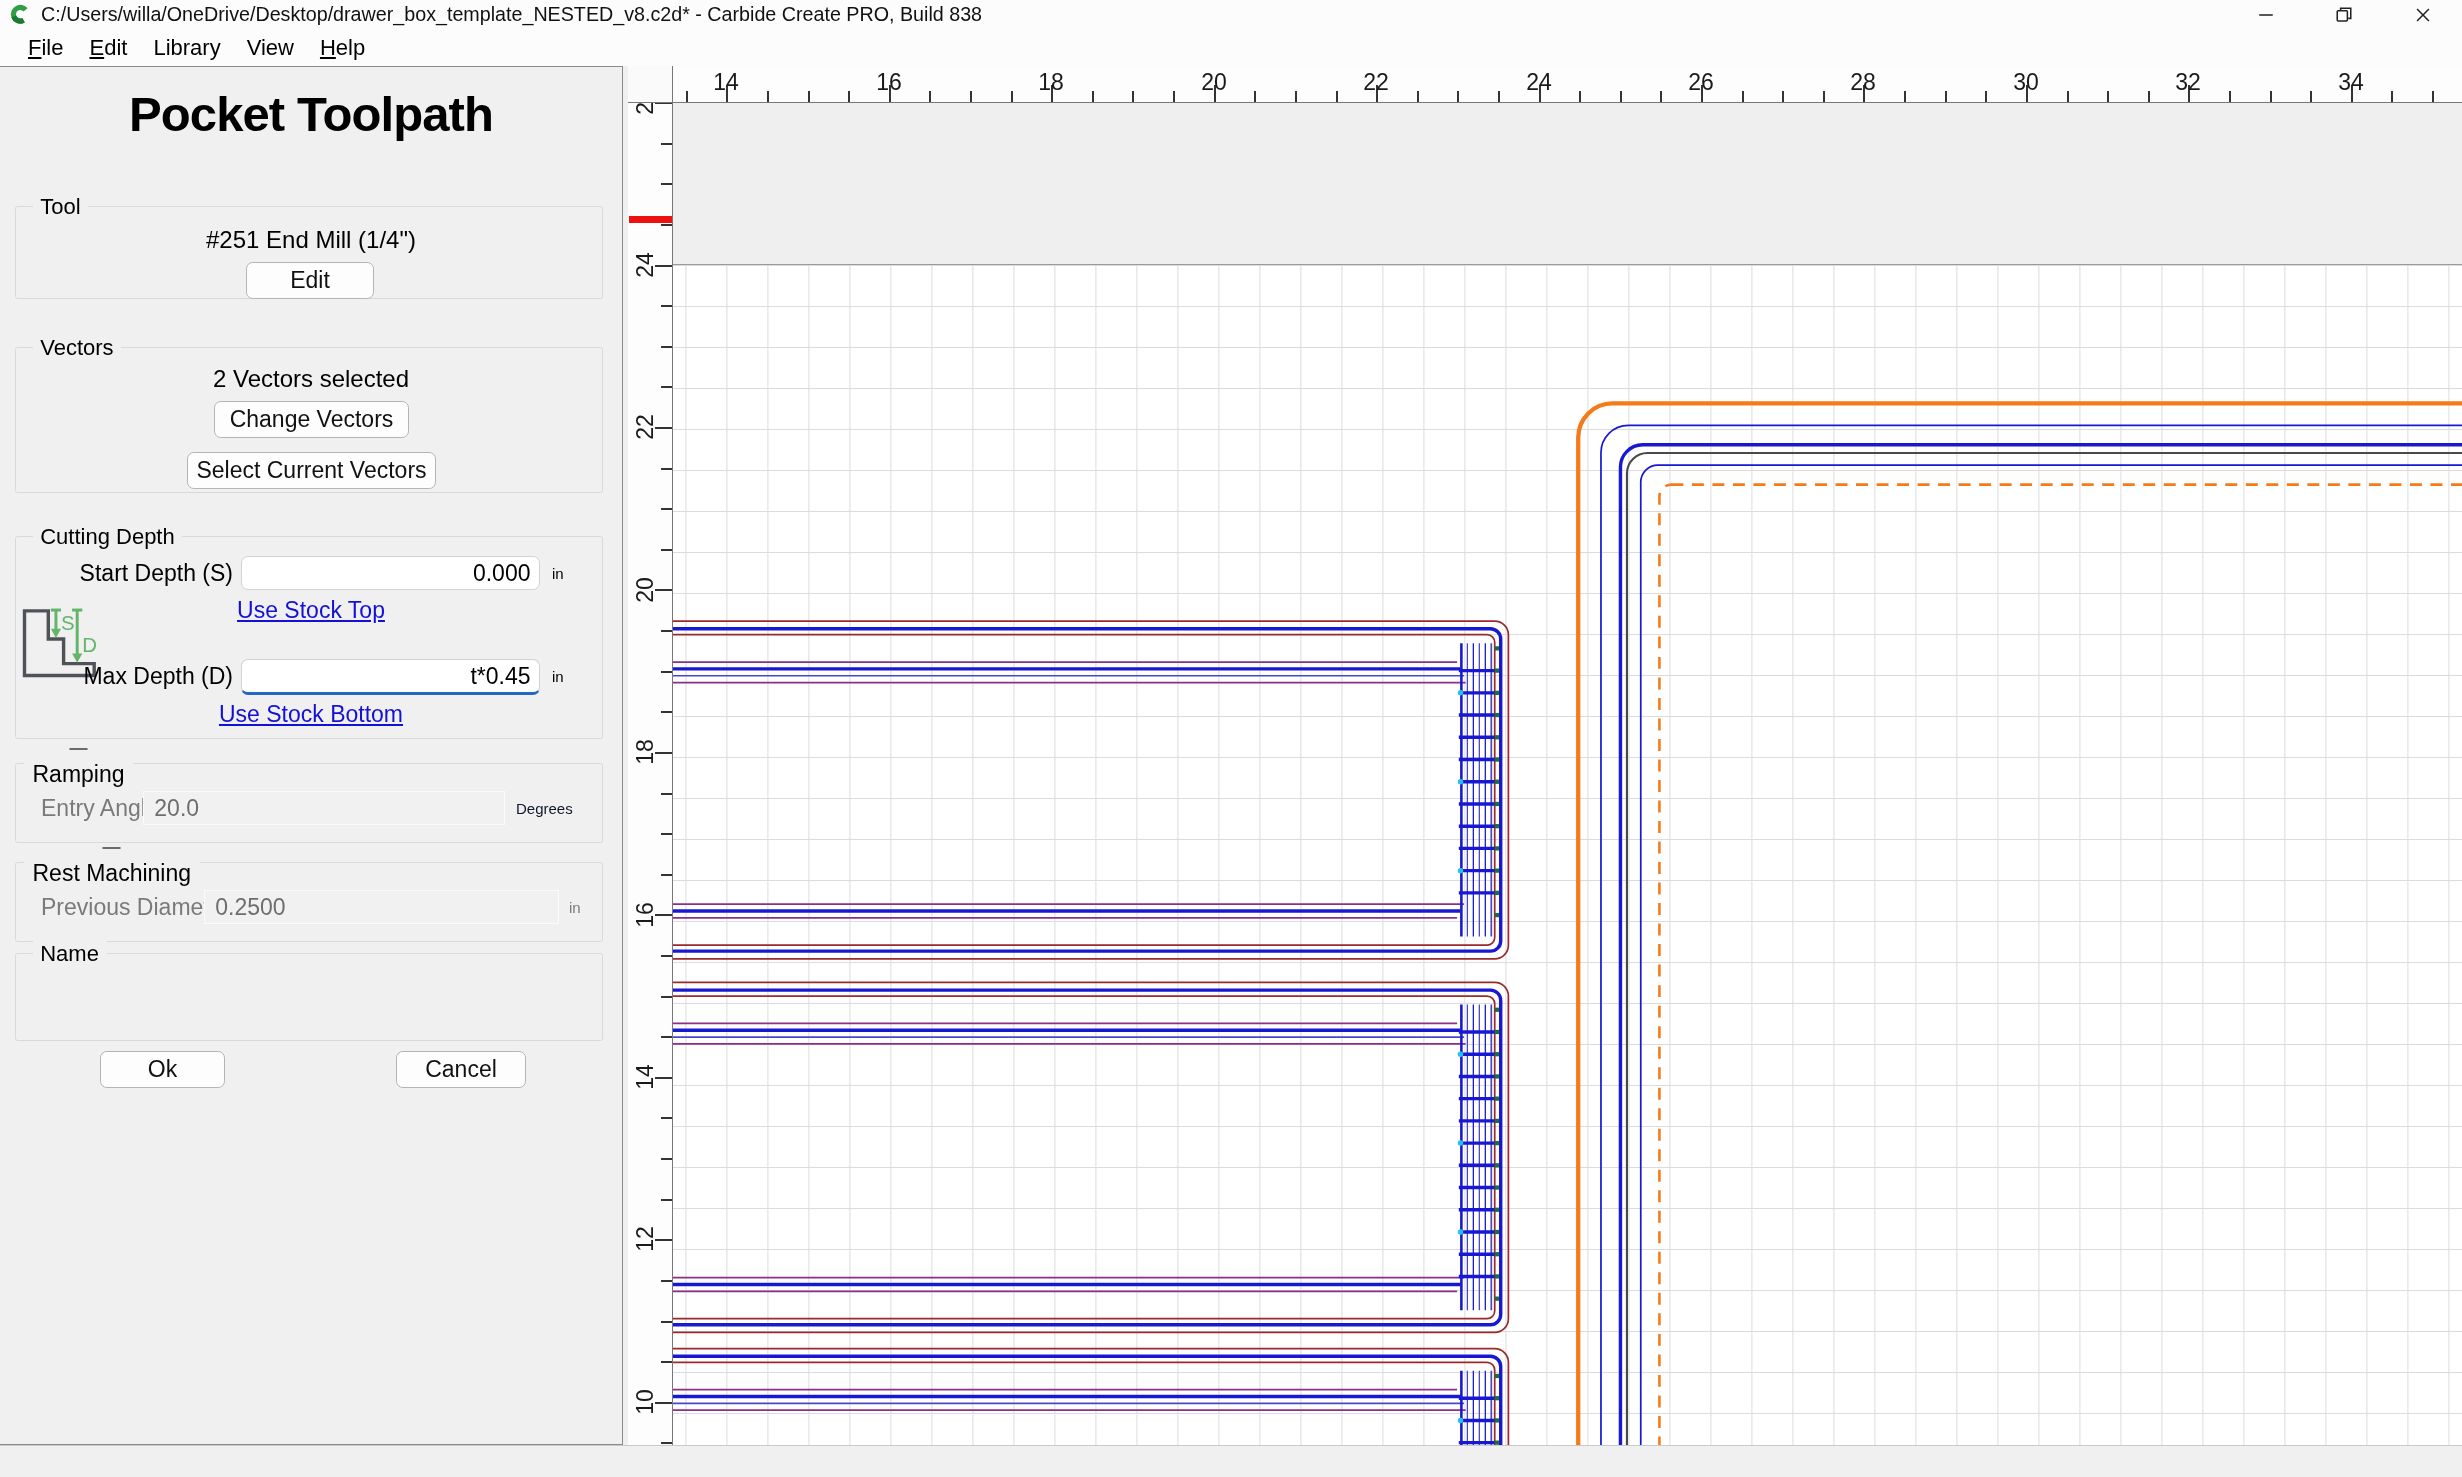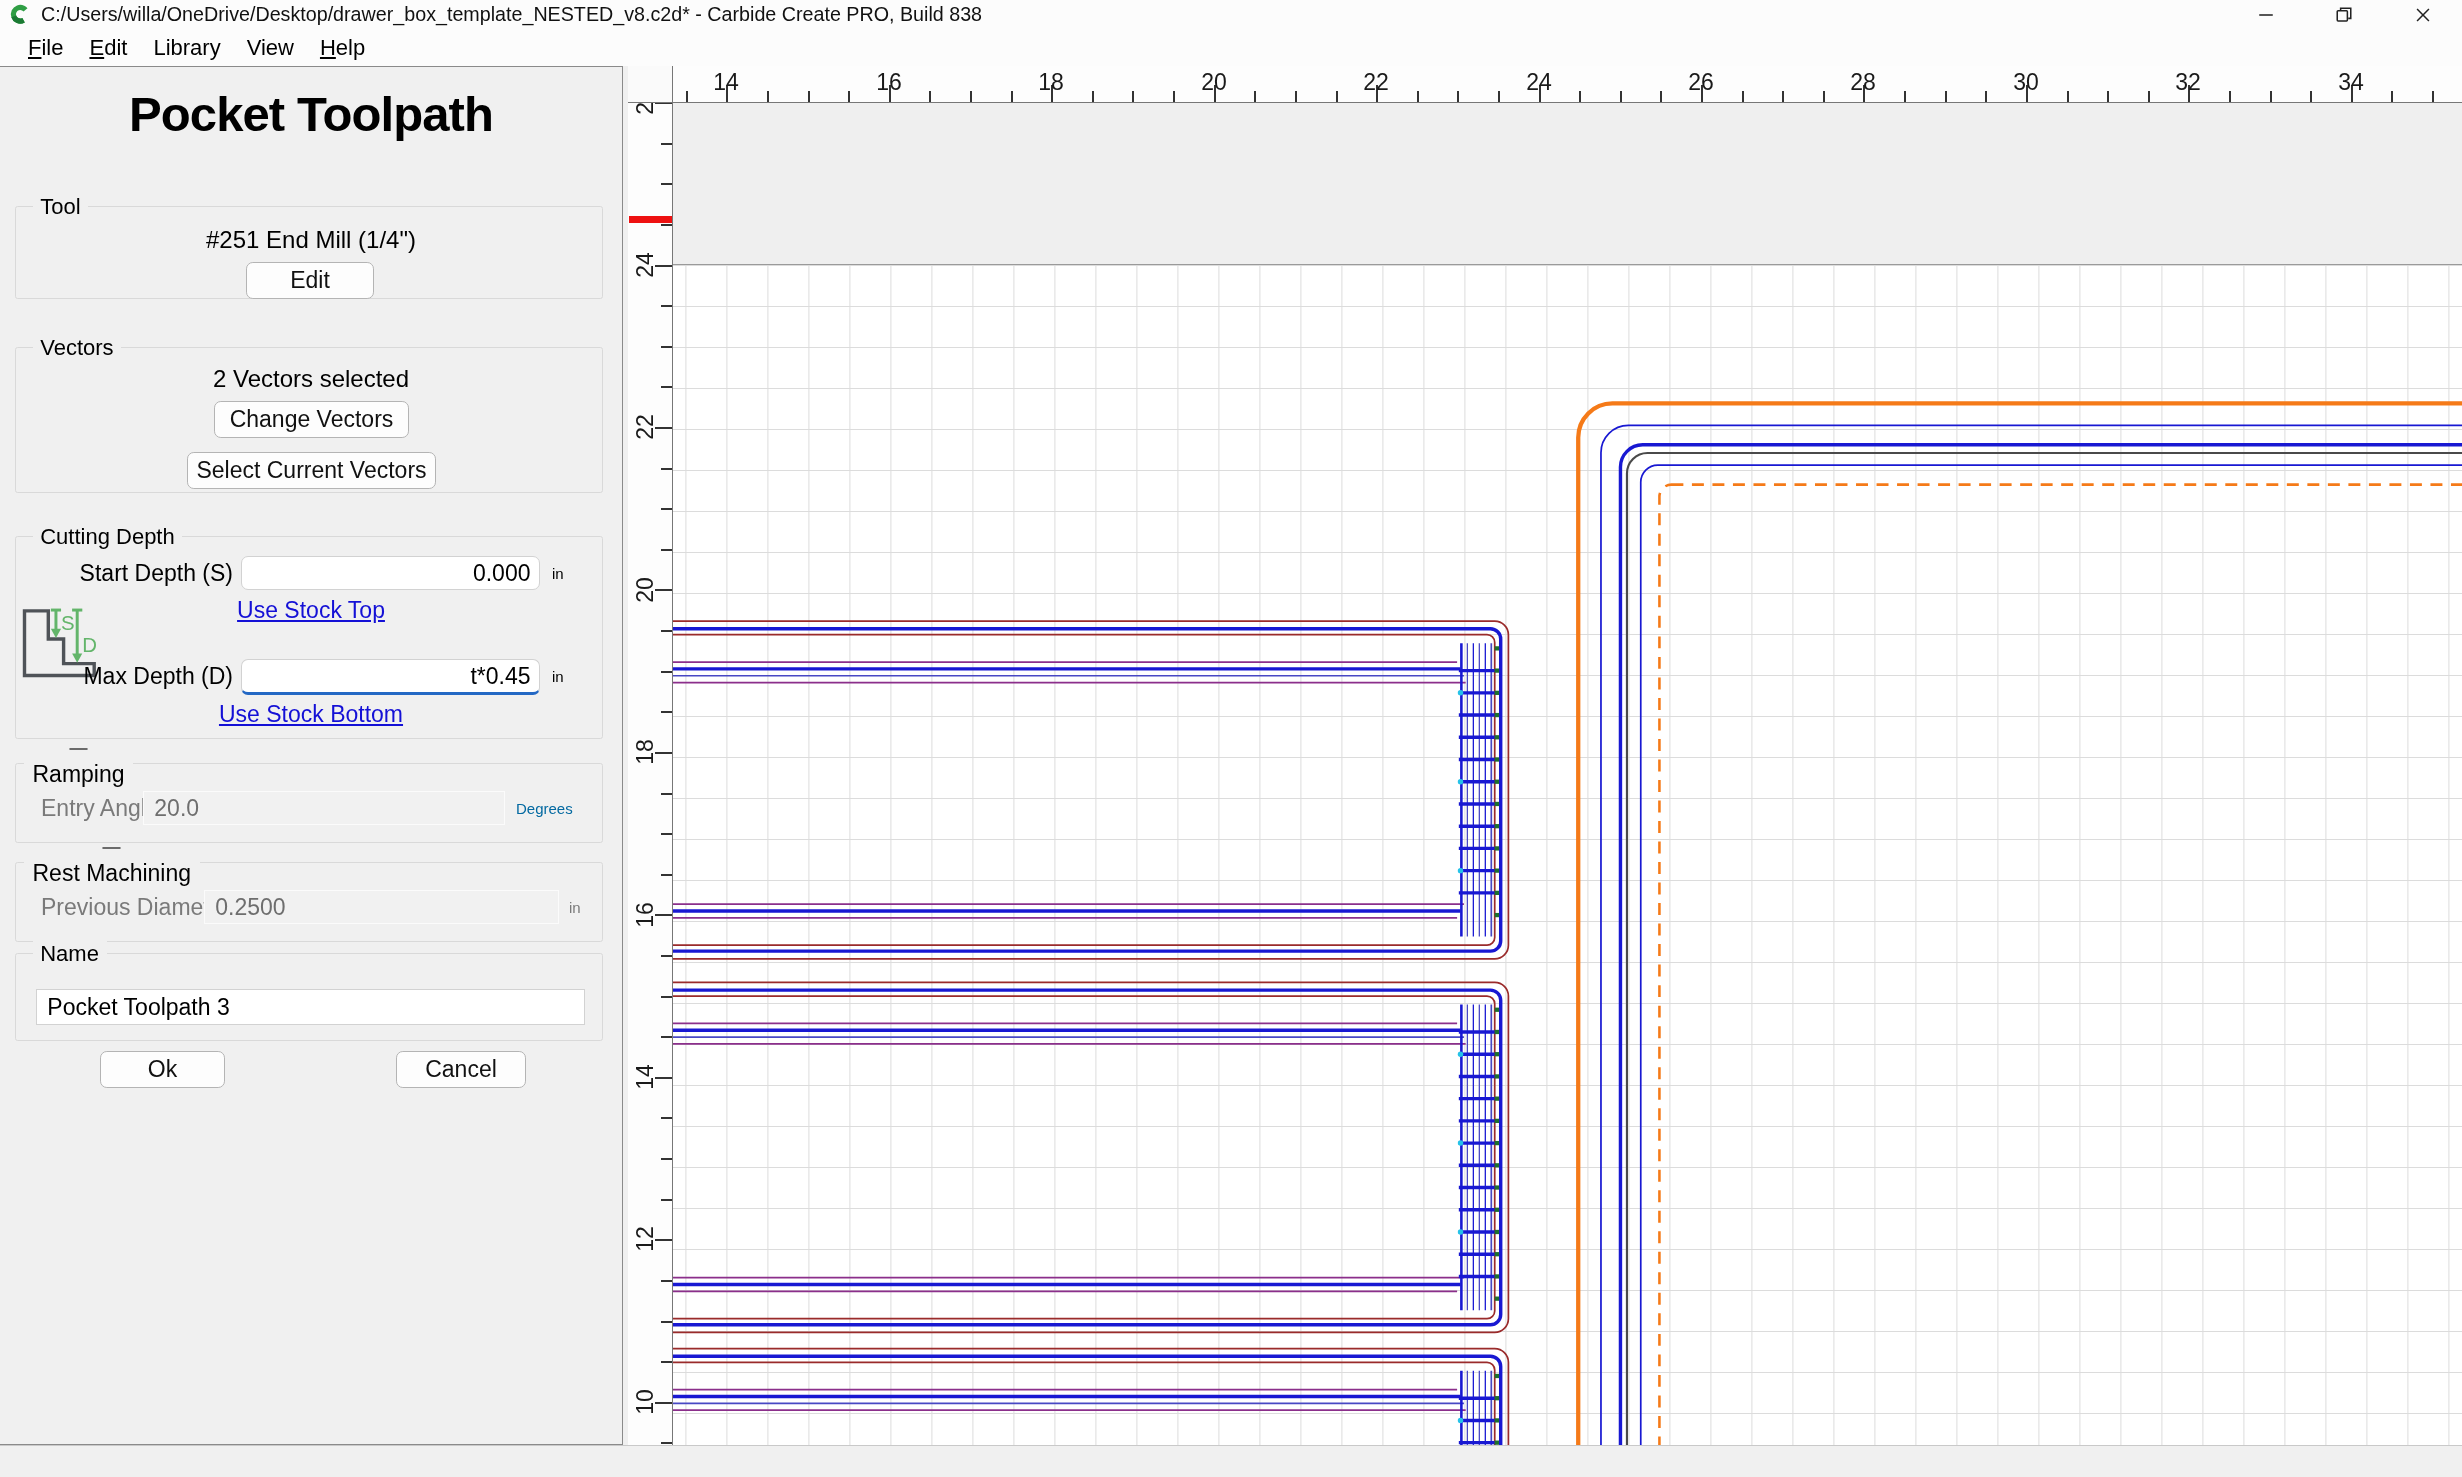--- a/index.html
+++ b/index.html
@@ -167,34 +167,33 @@
     <div class="unit" style="left:552px;top:592px;height:34px;">in</div>
     <div class="link" style="top:634px;">Use Stock Bottom</div>
 
     <div class="groupbox" style="top:696px;height:80px;"></div>
     <div class="checkrow" style="left:24px;top:681px;">
       <span class="checkbox"></span>
       <span class="checklabel">Ramping</span>
     </div>
     <div class="row-label dim" style="left:41px;top:724px;height:34px;">Entry Angle</div>
     <div class="field text disabled" style="left:143px;top:724px;width:362px;height:34px;">20.0</div>
-    <div class="unit" style="left:516px;top:724px;height:34px;color:#0369a1;">Degrees</div>
+    <div class="unit" style="left:516px;top:724px;height:34px;color:#0f172a;">Degrees</div>
 
     <div class="groupbox" style="top:795px;height:80px;"></div>
     <div class="checkrow" style="left:24px;top:780px;">
       <span class="checkbox"></span>
       <span class="checklabel">Rest Machining</span>
     </div>
     <div class="row-label dim" style="left:41px;top:823px;height:34px;">Previous Diameter</div>
     <div class="field text disabled" style="left:204px;top:823px;width:355px;height:34px;">0.2500</div>
     <div class="unit" style="left:569px;top:823px;height:34px;color:#7a7a7a;">in</div>
 
     <div class="groupbox" style="top:886px;height:88px;"></div>
     <div class="gb-label" style="left:32.5px;top:874px;">Name</div>
-    <div class="field text" style="left:36px;top:922px;width:549px;height:36px;">Pocket Toolpath 3</div>
 
     <div class="btn" style="left:100px;top:984px;width:125px;height:37px;">Ok</div>
     <div class="btn" style="left:396px;top:984px;width:130px;height:37px;">Cancel</div>
   </div>
 
   <div id="canvas-wrap">
     <div id="ruler-top">
         <span class="tick-t" style="left: 58px; height: 11px; bottom: 0px;"></span>
         <span class="tick-t" style="left: 98px; height: 17px; bottom: 0px;"></span>
         <span class="tick-t" style="left: 139px; height: 11px; bottom: 0px;"></span>

